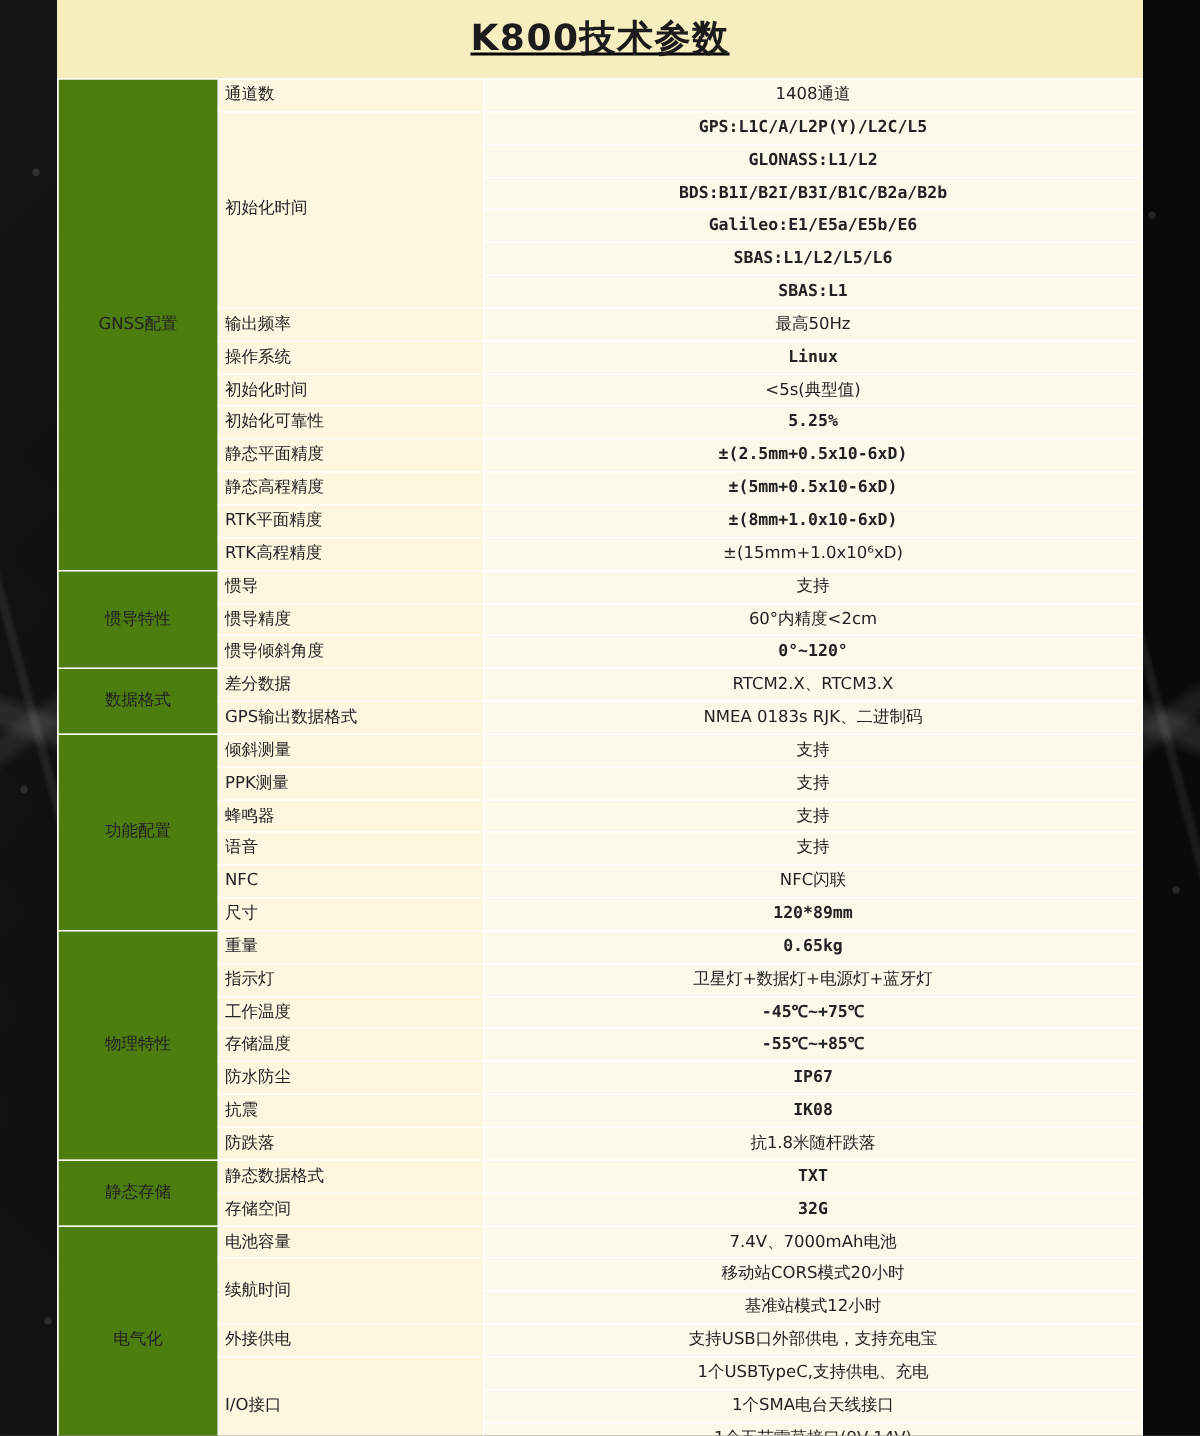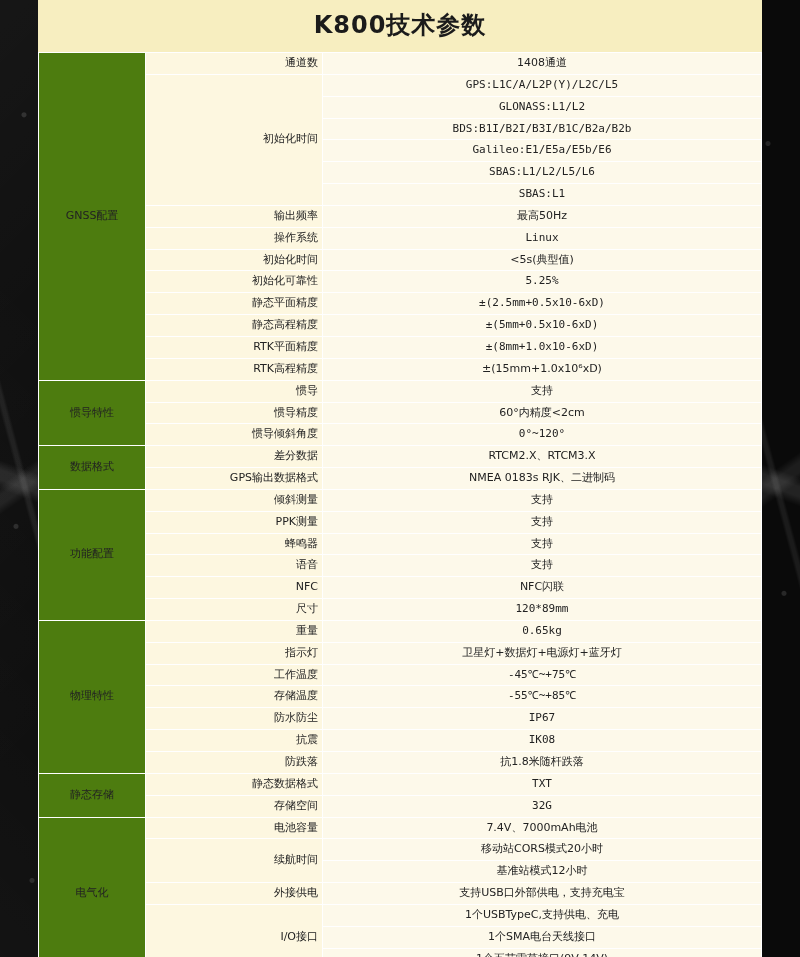--- a/index.html
+++ b/index.html
@@ -56,20 +56,21 @@
     position: absolute;
     left: 38px;
     top: 0;
     width: 724px;
     background: #fdf6dd;
   }
   .title-bar {
     background: #f7eec0;
     text-align: center;
     padding: 9px 0 11px 0;
+    text-decoration: underline;
   }
   .title-bar .title {
     font-size: 24px;
     font-weight: bold;
     color: #1b1b1b;
     letter-spacing: 1px;
   }
   table.spec {
     border-collapse: collapse;
     width: 724px;
@@ -85,31 +86,32 @@
   }
   td.cat {
     width: 98px;
     background: #4d7c0f;
     text-align: center;
     font-size: 12px;
   }
   td.item {
     width: 168px;
     background: #fdf7e0;
-    text-align: right;
+    text-align: left;
     font-size: 12px;
   }
   td.val {
     background: #fdf9ea;
     text-align: center;
     margin-left: 16px;
   }
   .small-mono {
     font-family: "DejaVu Sans Mono", "Liberation Mono", monospace;
     font-size: 10.5px;
+    font-weight: bold;
   }
 </style>
 </head>
 <body>
 
 <div class="page">
   <div class="bg-network"></div>
 
   <div class="sheet">
     <div class="title-bar">

